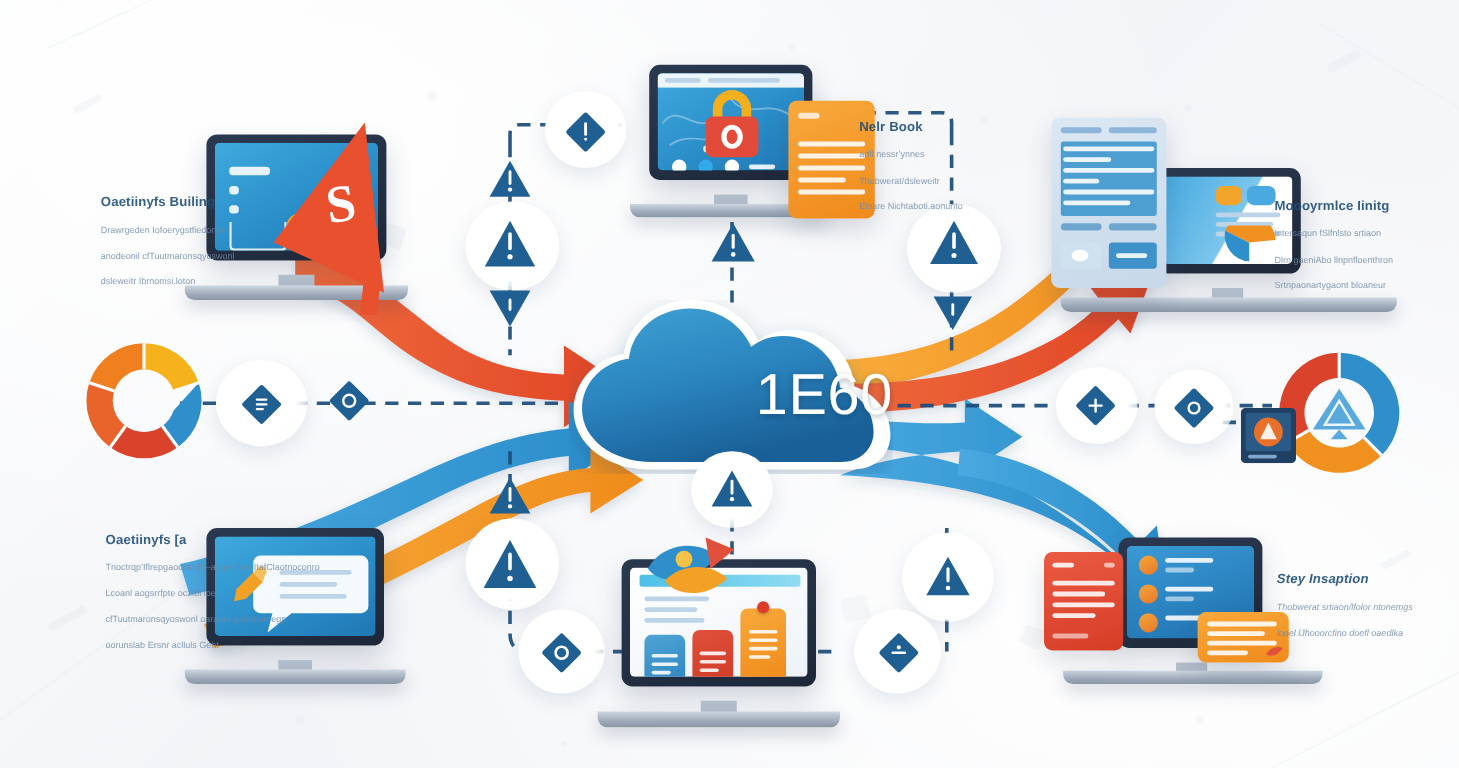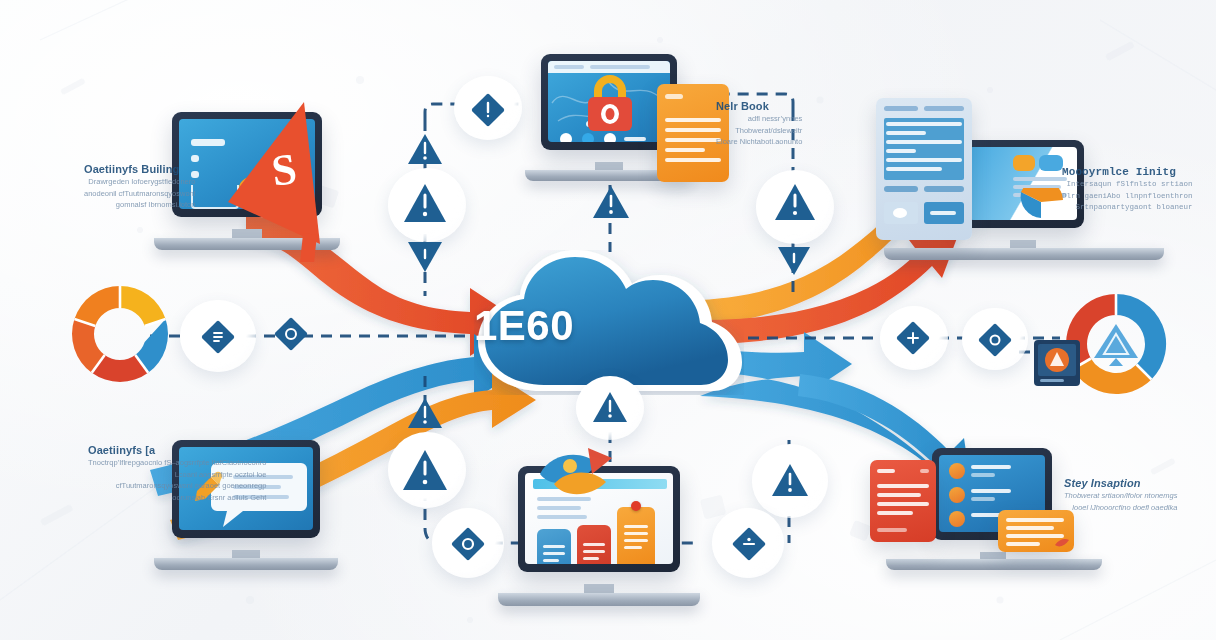--- a/index.html
+++ b/index.html
@@ -42,26 +42,26 @@
     background:radial-gradient(circle at 38% 34%,#ffffff 0%,#ffffff 58%,rgba(255,255,255,.25) 100%);
     box-shadow:0 6px 16px rgba(60,90,130,.13);}
   .badge{position:absolute;display:flex;align-items:center;justify-content:center;}
   .badge svg{display:block;}
 
   
   .label{position:absolute;}
   .label .hd{color:#1f4e79;font-weight:bold;font-size:11px;letter-spacing:.1px;
     filter:blur(.65px);opacity:.9;white-space:nowrap;}
   .label .ln{color:#6e89a6;font-size:7.5px;line-height:9.5px;
-    filter:blur(.6px);opacity:.82;white-space:nowrap;margin-top:2px;text-align:right;}
+    filter:blur(.6px);opacity:.82;white-space:nowrap;margin-top:12px;}
 
   
   #cloud{position:absolute;left:474px;top:250px;width:270px;height:145px;}
-  #cloud .txt{position:absolute;left:0;right:0;top:52px;text-align:left;
-    font-size:42px;font-weight:bold;color:#ffffff;letter-spacing:.5px;
+  #cloud .txt{position:absolute;left:0;right:0;top:52px;text-align:right;
+    font-size:48px;font-weight:normal;color:#ffffff;letter-spacing:.5px;
     text-shadow:0 2px 5px rgba(10,40,70,.35);}
   
   .donut{position:absolute;}
 </style>
 </head>
 <body>
 
 <div id="stage">
 
   <svg id="bgsvg" viewBox="0 0 1216 640">
@@ -570,31 +570,31 @@
         <rect x="6" y="6" width="24" height="24" rx="2" transform="rotate(45 18 18)" fill="#1f5f92"></rect>
         <path d="M13 18 h10" stroke="#fff" stroke-width="2.2" stroke-linecap="round"></path>
         <circle cx="18" cy="13.5" r="1.7" fill="#fff"></circle>
       </svg>
   </div>
 
   <div class="label" style="left:84px;top:163px;">
     <div class="hd">Oaetiinyfs Builing</div>
     <div class="ln">Drawrgeden Iofoerygstfiedonero</div>
     <div class="ln">anodeonil cfTuutmaronsqyoswonl</div>
-    <div class="ln">gomnalsf Ibrnomsi.loton</div>
+    <div class="ln">dsleweitr Ibrnomsi.loton</div>
   </div>
 
   <div class="label" style="left:716px;top:100px;">
     <div class="hd">Nelr Book</div>
     <div class="ln">adfl nessr’ynnes</div>
     <div class="ln">Thobwerat/dsleweitr</div>
     <div class="ln">Eloare Nichtaboti.aonunto</div>
   </div>
 
-  <div class="label" style="left:1062px;top:166px;font-family:Liberation Mono, monospace;">
+  <div class="label" style="left:1062px;top:166px;">
     <div class="hd">Moooyrmlce Iinitg</div>
     <div class="ln">Intersaqun fSlfnlsto srtiaon</div>
     <div class="ln">Dlrn gaeniAbo llnpnfloenthron</div>
     <div class="ln">Srtnpaonartygaont bloaneur</div>
   </div>
 
   <div class="label" style="left:88px;top:444px;">
     <div class="hd">Oaetiinyfs [a</div>
     <div class="ln">Tnoctrqp’Iflrepgaocnlo fS–aogsrrfpte ItafClaotnoconro</div>
     <div class="ln">Lcoanl aogsrrfpte ocztoi loe</div>

